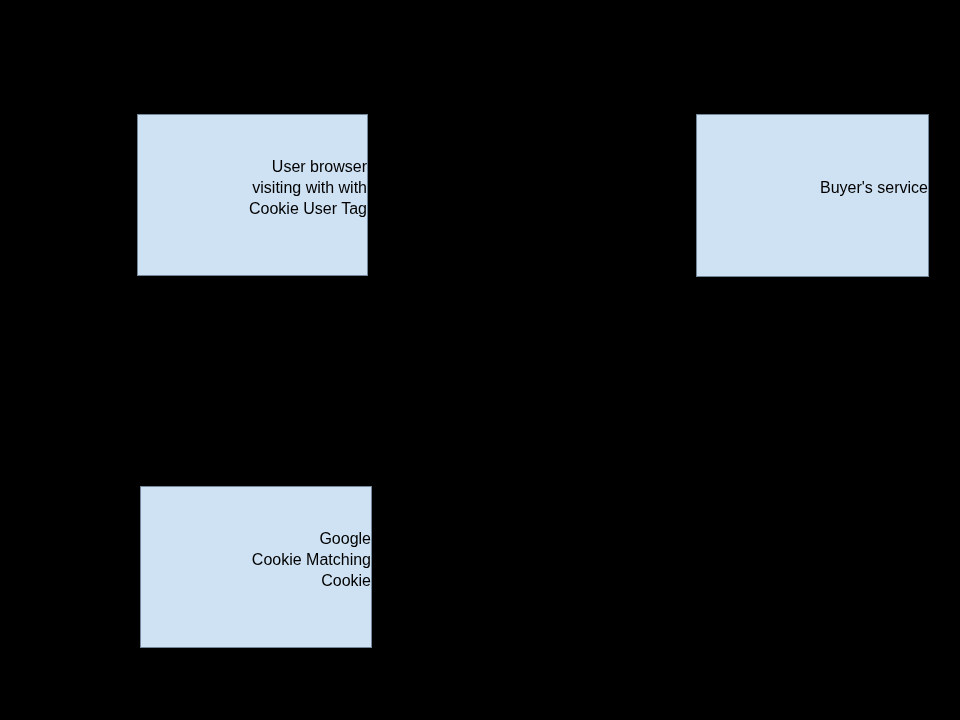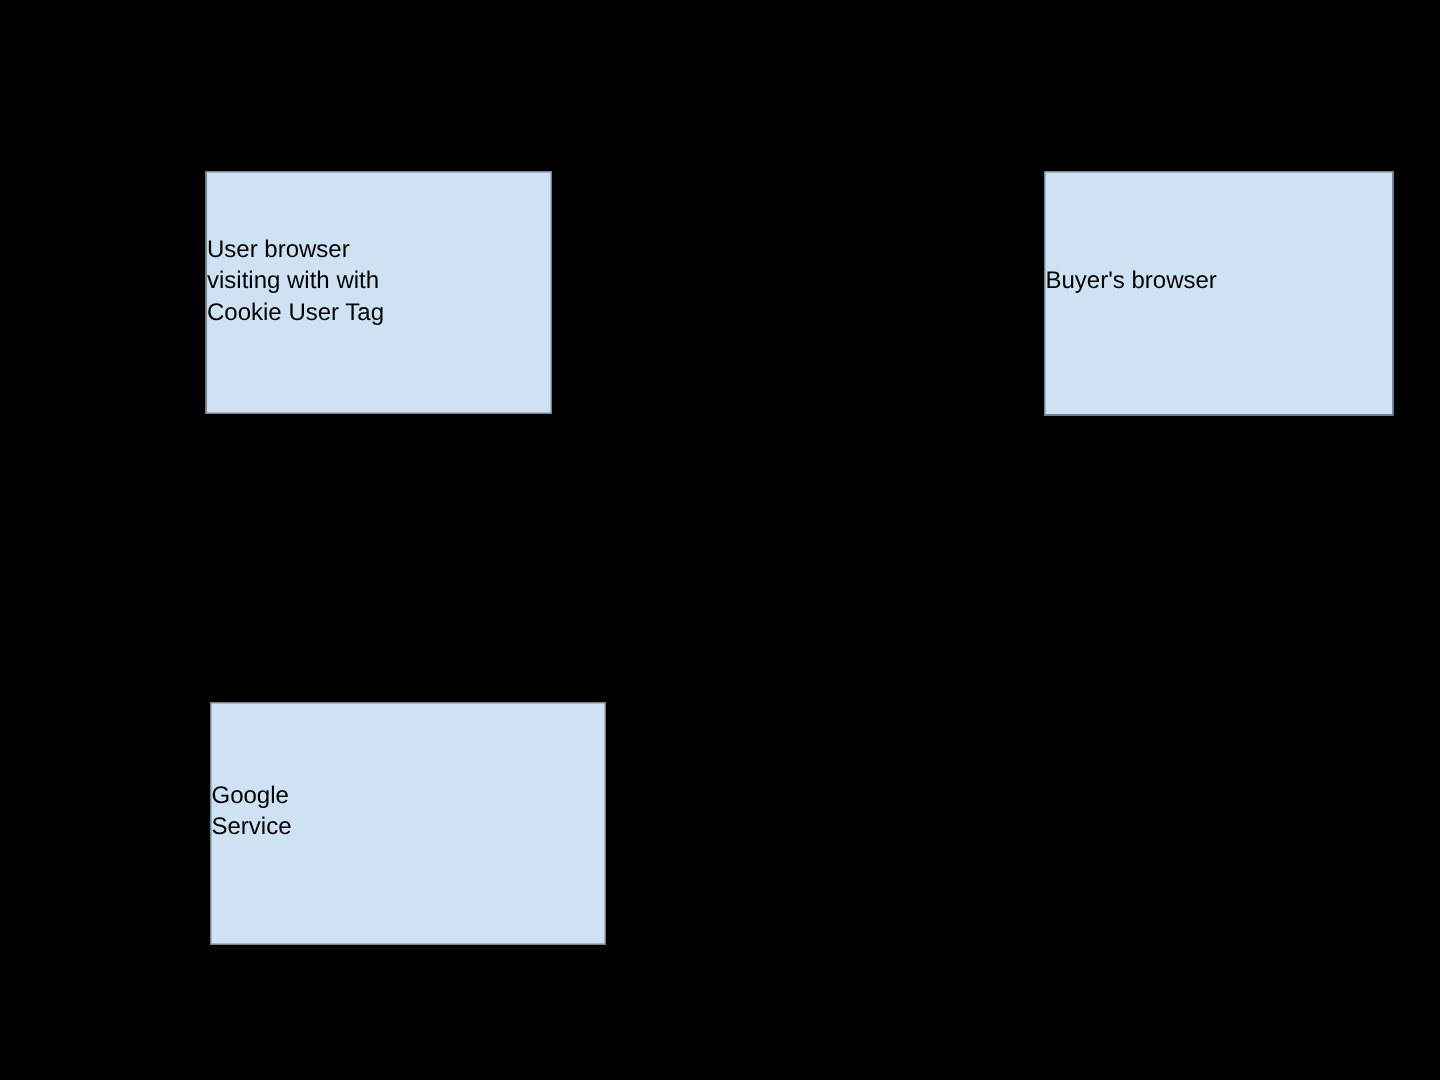--- a/index.html
+++ b/index.html
@@ -18,21 +18,21 @@
     height: 720px;
     background: #000000;
   }
   .node {
     position: absolute;
     box-sizing: border-box;
     border: 1px solid #72879a;
     display: flex;
     align-items: center;
     justify-content: center;
-    text-align: left;
+    text-align: right;
     font-size: 16px;
     line-height: 21px;
   }
   .node-label {
     transform: translateY(-8px);
     width: 100%;
   }
   .node-label span {
     display: block;
   }
@@ -43,44 +43,45 @@
     height: 162px;
   }
   .node-buyers-service {
     left: 696px;
     top: 114px;
     width: 233px;
     height: 163px;
   }
   .node-google-cms {
     left: 140px;
-    top: 468px;
-    width: 264px;
+    top: 486px;
+    width: 232px;
     height: 162px;
   }
 </style>
 </head>
 <body style="background: rgb(0, 0, 0);">
 
 <div class="canvas" style="background: rgb(0, 0, 0);">
 
   <div class="node node-user-browser" style="background: rgb(207, 226, 243); border-color: rgb(114, 135, 154); color: rgb(0, 0, 0);">
     <div class="node-label">
       <span>User browser</span>
       <span>visiting with with</span>
       <span>Cookie User Tag</span>
     </div>
   </div>
 
   <div class="node node-buyers-service" style="background: rgb(207, 226, 243); border-color: rgb(114, 135, 154); color: rgb(0, 0, 0);">
     <div class="node-label">
-      <span>Buyer's browser</span>
+      <span>Buyer's service</span>
     </div>
   </div>
 
   <div class="node node-google-cms" style="background: rgb(207, 226, 243); border-color: rgb(114, 135, 154); color: rgb(0, 0, 0);">
     <div class="node-label">
       <span>Google</span>
-      <span>Service</span>
+      <span>Cookie Matching</span>
+      <span>Cookie</span>
     </div>
   </div>
 
 </div>
 
 </body></html>

